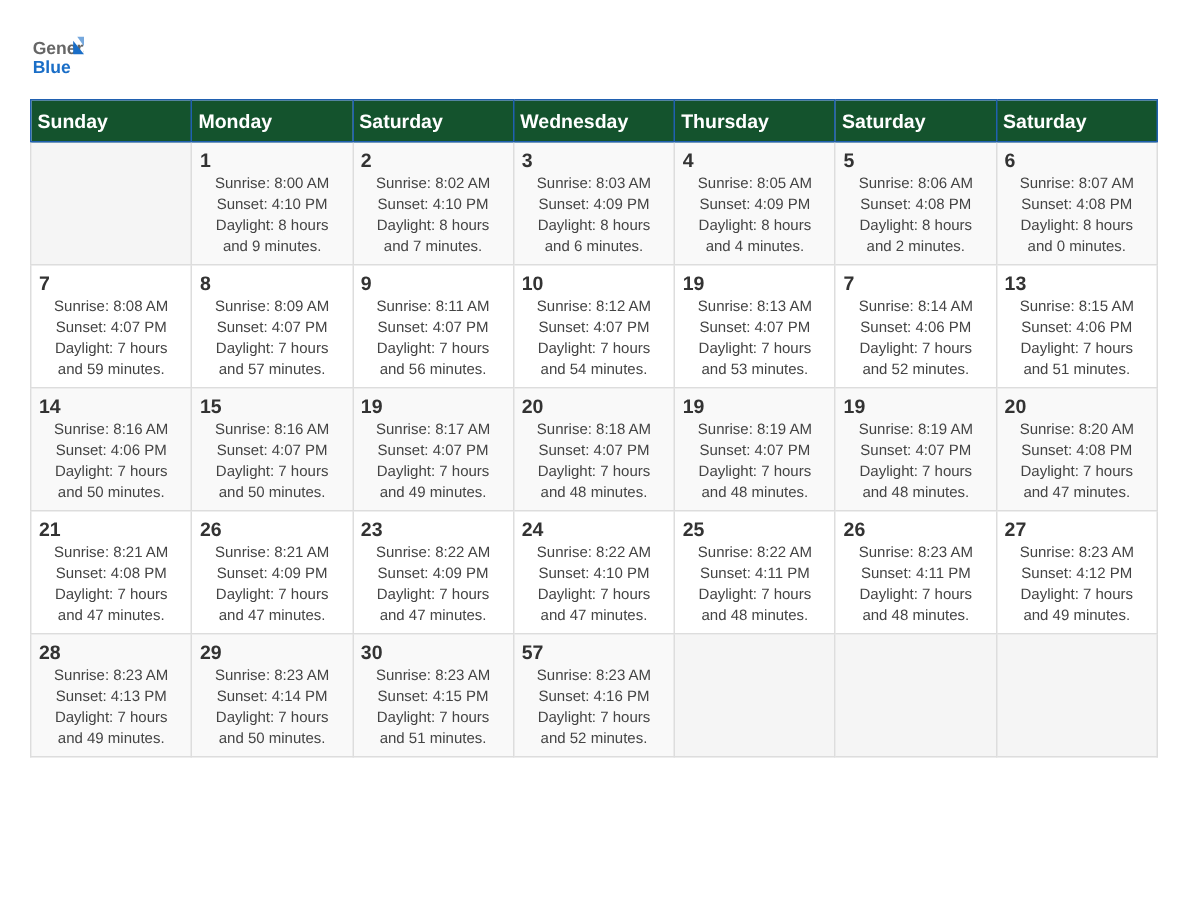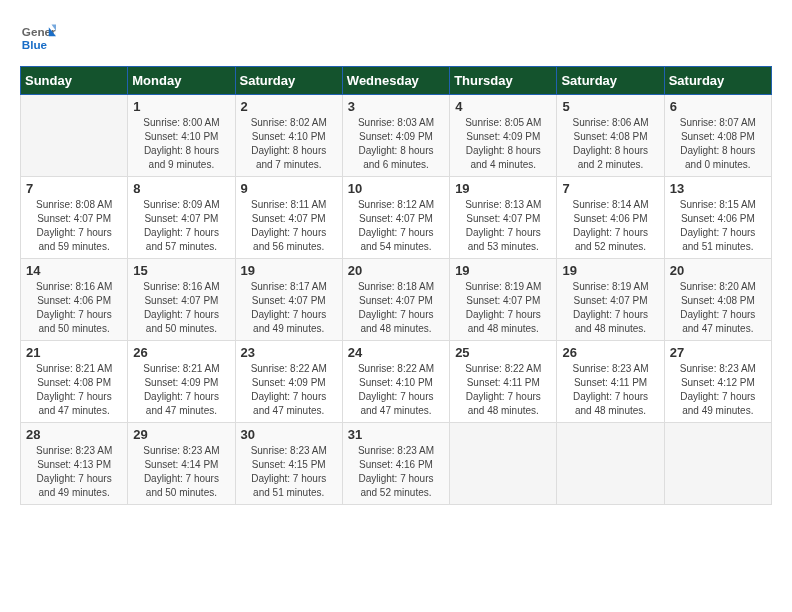--- a/index.html
+++ b/index.html
@@ -238,21 +238,21 @@
         </td>
         <td>
           <span class="day-number">29</span>
           <div class="day-info">Sunrise: 8:23 AM<br>Sunset: 4:14 PM<br>Daylight: 7 hours<br>and 50 minutes.</div>
         </td>
         <td>
           <span class="day-number">30</span>
           <div class="day-info">Sunrise: 8:23 AM<br>Sunset: 4:15 PM<br>Daylight: 7 hours<br>and 51 minutes.</div>
         </td>
         <td>
-          <span class="day-number">31</span>
+          <span class="day-number">57</span>
           <div class="day-info">Sunrise: 8:23 AM<br>Sunset: 4:16 PM<br>Daylight: 7 hours<br>and 52 minutes.</div>
         </td>
         <td class="empty-cell"></td>
         <td class="empty-cell"></td>
         <td class="empty-cell"></td>
       </tr>
     </tbody>
 </table>
 
 </body></html>

